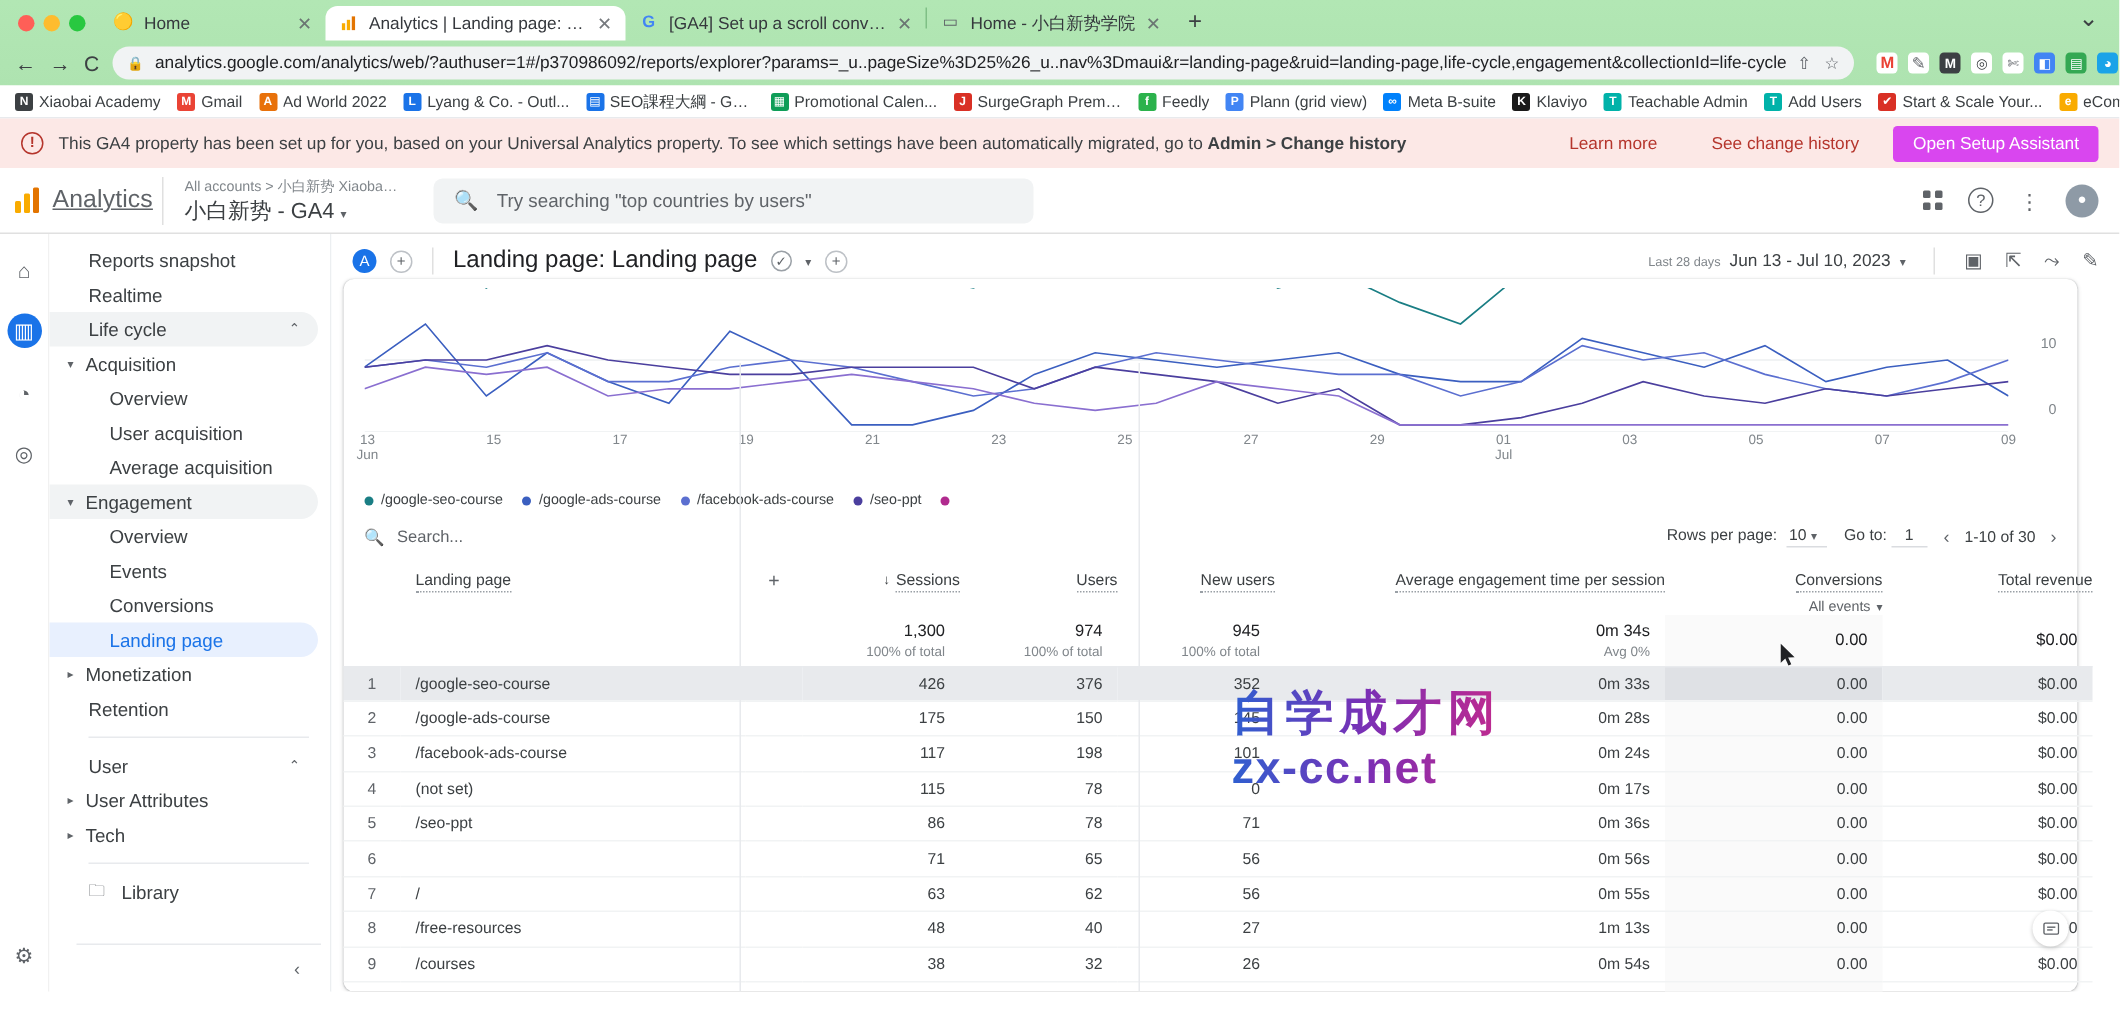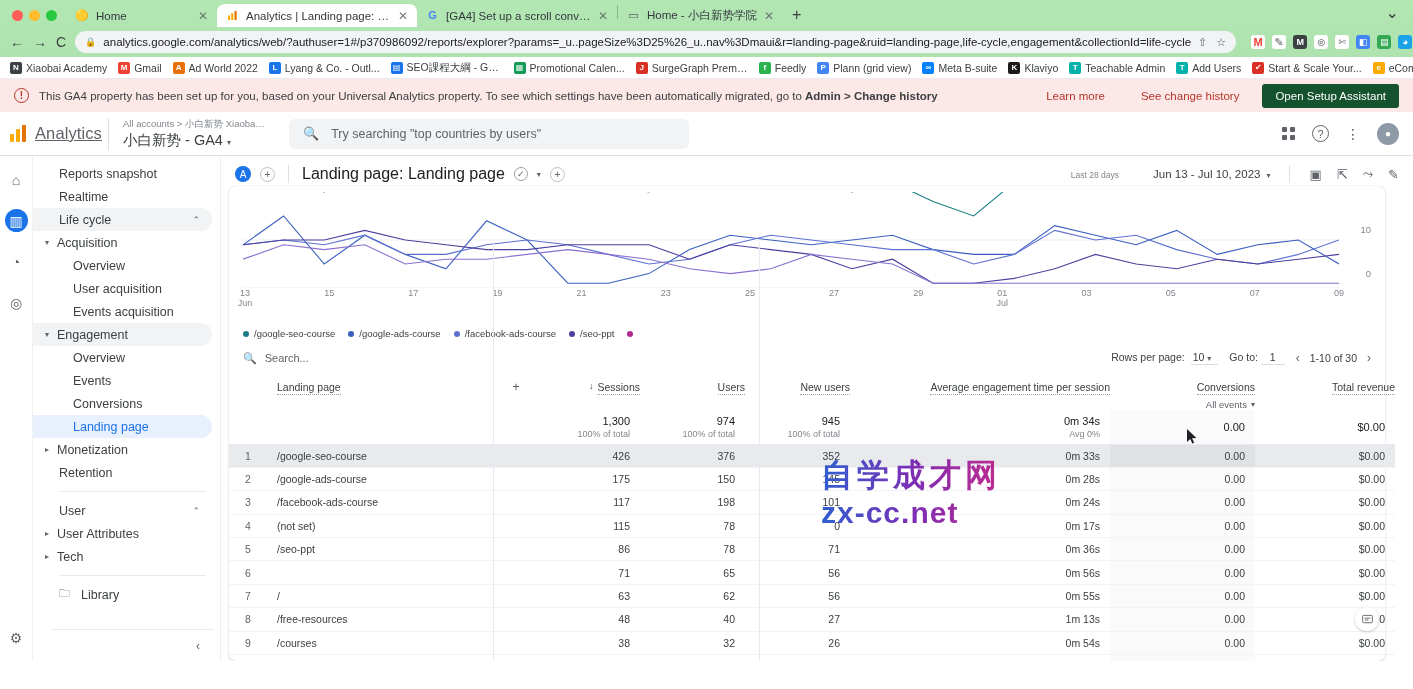--- a/index.html
+++ b/index.html
@@ -45,21 +45,21 @@
 
   
   .ga-notice { background:#fce8e6; height:33px; display:flex; align-items:center;
     padding:0 14px; gap:10px; font-size:11.5px; color:#3c4043; }
   .ga-notice .warn { width:15px; height:15px; border-radius:50%; border:1.3px solid #b5352c;
     color:#b5352c; font-size:10px; display:flex; align-items:center; justify-content:center;
     font-weight:bold; flex:0 0 15px;}
   .ga-notice .ntext b { font-weight:bold; }
   .ga-notice .spacer { flex:1; }
   .ga-link { color:#b5352c; font-size:11.5px; padding:0 13px;}
-  .ga-cta { background:#14532d; color:#fff; font-size:11.5px; padding:6px 13px;
+  .ga-cta { background:#d946ef; color:#fff; font-size:11.5px; padding:6px 13px;
     border-radius:3px; font-weight:500;}
 
   
   .ga-top { height:44px; display:flex; align-items:center; gap:0; border-bottom:1px solid #e0e0e0;
     background:#fff; }
   .logo-wrap{ display:flex; align-items:center; gap:9px; padding:0 14px 0 10px; width:108px;}
   .logo-bars{ display:flex; align-items:flex-end; gap:2px; height:17px;}
   .logo-bars i{ display:block; width:4px; border-radius:1px;}
   .lb1{height:8px;background:#f9ab00}.lb2{height:13px;background:#f9ab00}.lb3{height:17px;background:#e37400}
   .logo-text{ font-size:16.5px; color:#5f6368; letter-spacing:.1px;text-decoration:underline;}
@@ -116,21 +116,21 @@
   .plus-c { width:15px;height:15px;border-radius:50%;border:1px solid #bdc1c6;color:#5f6368;
     font-size:10px;display:flex;align-items:center;justify-content:center;}
   .hsep { width:1px; height:18px; background:#e0e0e0; margin:0 4px;}
   .rep-title { font-size:16px; color:#202124; }
   .chk-c { width:14px;height:14px;border-radius:50%;border:1.2px solid #9aa0a6;color:#5f6368;
     font-size:9px;display:flex;align-items:center;justify-content:center;}
   .caret { font-size:8px; color:#5f6368;}
   .rep-head-right { margin-left:auto; display:flex; align-items:center; gap:15px; }
   .daterange { display:flex; align-items:baseline; gap:6px; }
   .dr-pre { font-size:8.5px; color:#80868b; }
-  .dr-txt { font-size:11.5px; color:#3c4043;margin-left:28px; }
+  .dr-txt { font-size:11.5px; color:#3c4043; }
   .hicon { color:#5f6368; font-size:13px; }
 
   .card { position:absolute; left:8px; right:28px; top:30px; bottom:0; background:#fff;
     border-radius:7px; box-shadow:0 1px 3px rgba(60,64,67,.16),0 0 1px rgba(60,64,67,.25);}
   .chart-box { height:142px; position:relative; padding:6px 46px 0 14px;}
   .chart-svg { width:100%; height:96px; display:block;}
   .ylab { position:absolute; right:14px; font-size:9.5px; color:#80868b;}
   .xaxis { position:relative; height:24px; margin-left:2px;}
   .xtick { position:absolute; font-size:9px; color:#80868b; transform:translateX(-50%); text-align:center;}
   .xtick span { display:block; }
@@ -385,21 +385,21 @@
           <span class="tri">▾</span>
           <span>Acquisition</span>
         </div>
         <div class="nav-item pad2">
           <span>Overview</span>
         </div>
         <div class="nav-item pad2">
           <span>User acquisition</span>
         </div>
         <div class="nav-item pad2">
-          <span>Events acquisition</span>
+          <span>Average acquisition</span>
         </div>
         <div class="nav-item grp shade">
           <span class="tri">▾</span>
           <span>Engagement</span>
         </div>
         <div class="nav-item pad2">
           <span>Overview</span>
         </div>
         <div class="nav-item pad2">
           <span>Events</span>

